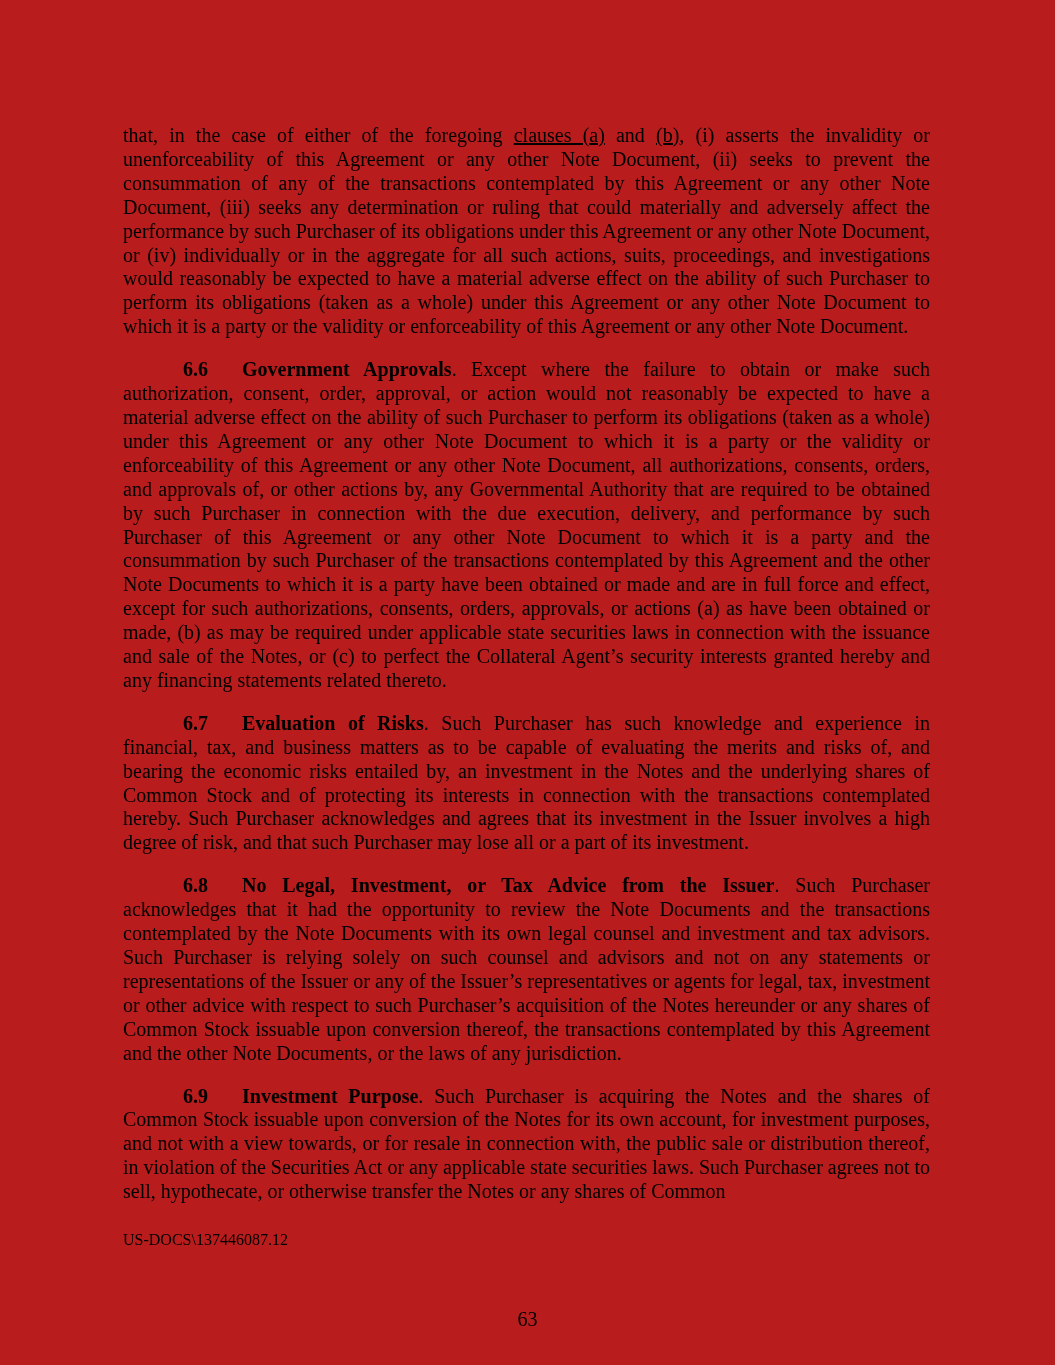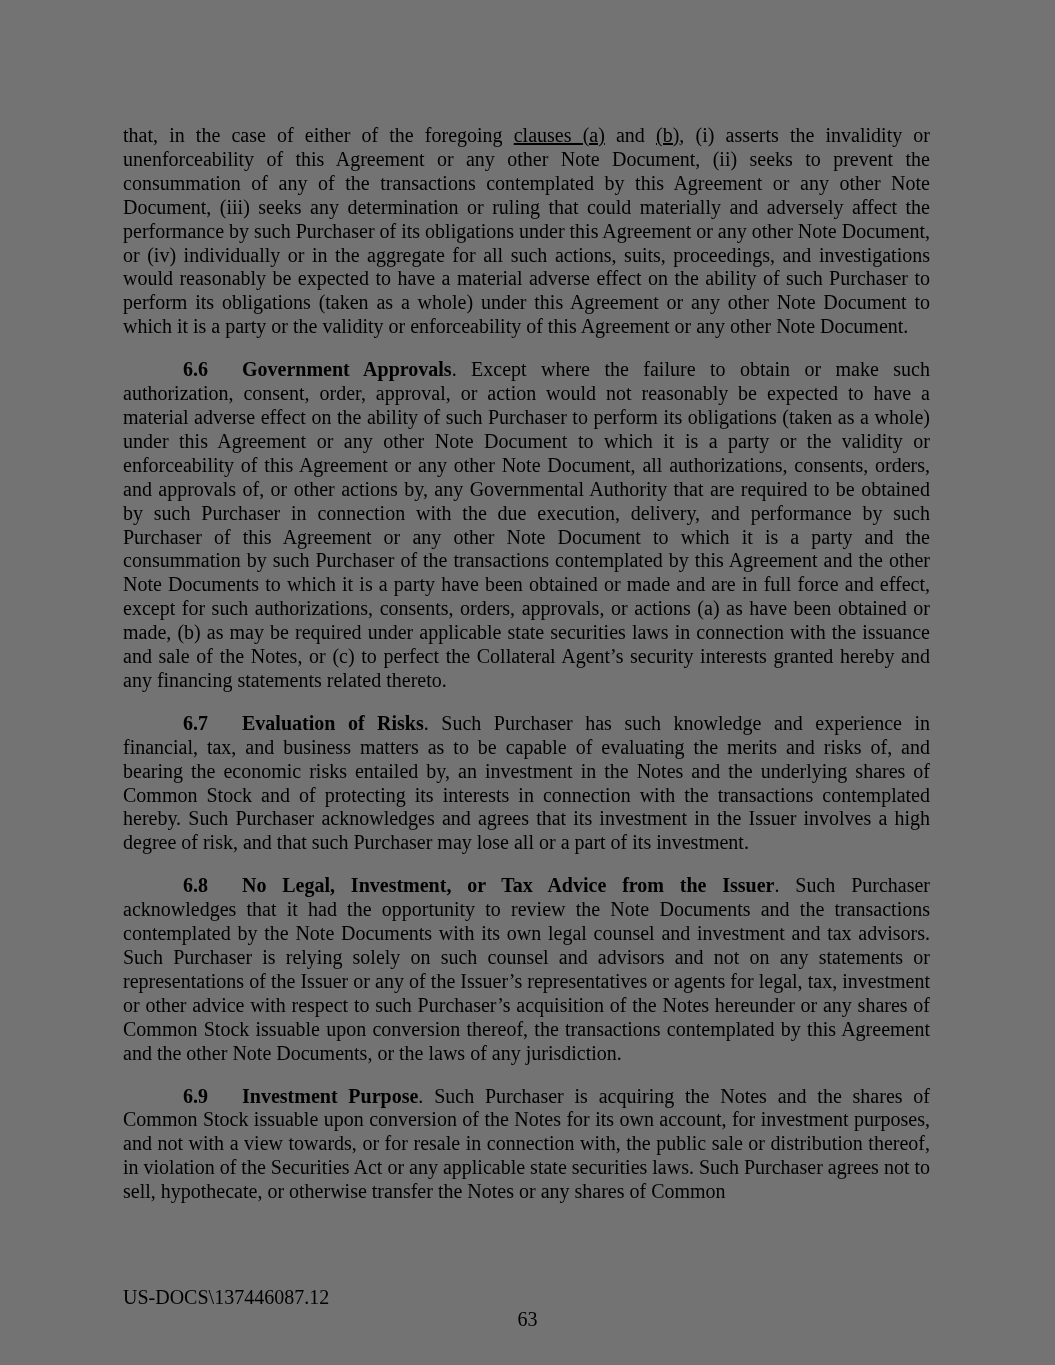--- a/index.html
+++ b/index.html
@@ -4,21 +4,21 @@
 <style>
   html, body {
     margin: 0;
     padding: 0;
     background: #ffffff;
   }
   .page {
     position: relative;
     width: 1055px;
     height: 1365px;
-    background: #737373;
+    background: #b91c1c;
     color: #000000;
     font-family: "Liberation Serif", "DejaVu Serif", serif;
     overflow: hidden;
   }
   .content {
     position: absolute;
     left: 123px;
     top: 124px;
     width: 807px;
   }
@@ -43,23 +43,23 @@
     top: 1268px;
     left: 0;
     width: 100%;
     text-align: center;
     font-size: 20px;
     line-height: 22px;
     margin-top: 40px;
   }
   .doc-id {
     position: absolute;
-    top: 1288px;
+    top: 1230px;
     left: 123px;
-    font-size: 20px;
+    font-size: 16px;
     line-height: 19px;
   }
 </style>
 </head>
 <body>
 
 <div class="page">
   <div class="content">
     <div id="paragraphs">
         <p class="para"><span>that, in the case of either of the foregoing </span><span class="underline">clauses (a)</span><span> and </span><span class="underline">(b)</span><span>, (i) asserts the invalidity or unenforceability of this Agreement or any other Note Document, (ii) seeks to prevent the consummation of any of the transactions contemplated by this Agreement or any other Note Document, (iii) seeks any determination or ruling that could materially and adversely affect the performance by such Purchaser of its obligations under this Agreement or any other Note Document, or (iv) individually or in the aggregate for all such actions, suits, proceedings, and investigations would reasonably be expected to have a material adverse effect on the ability of such Purchaser to perform its obligations (taken as a whole) under this Agreement or any other Note Document to which it is a party or the validity or enforceability of this Agreement or any other Note Document.</span></p>

